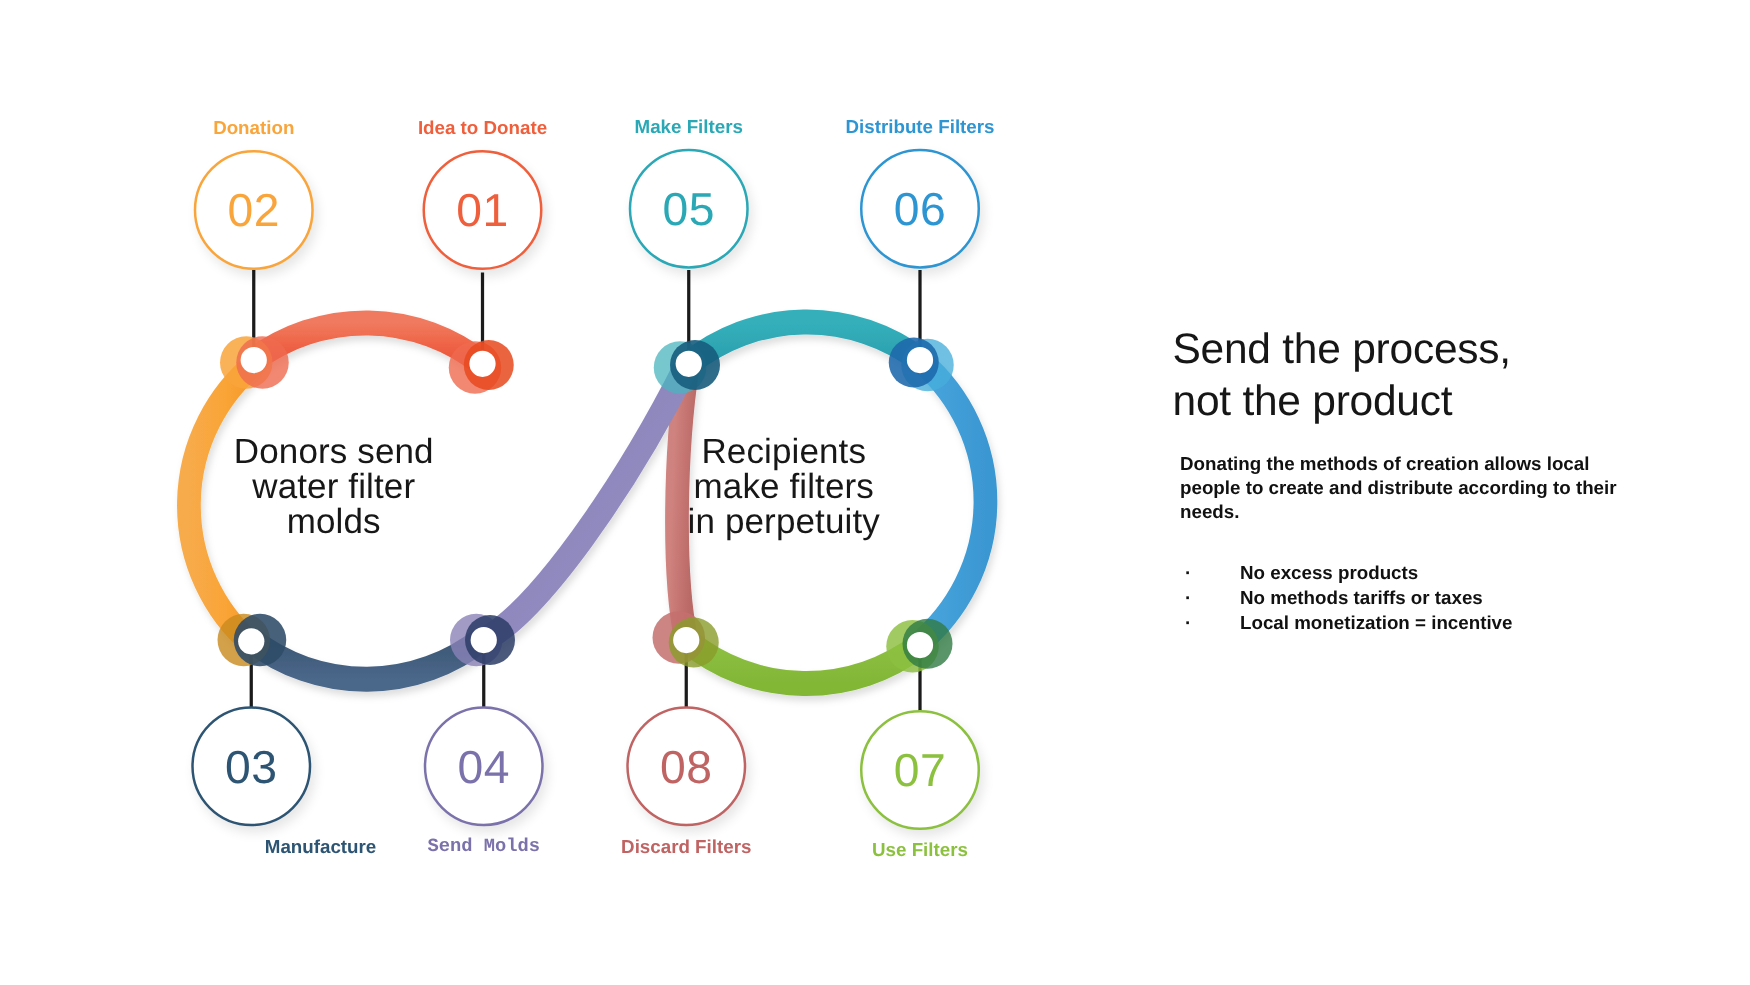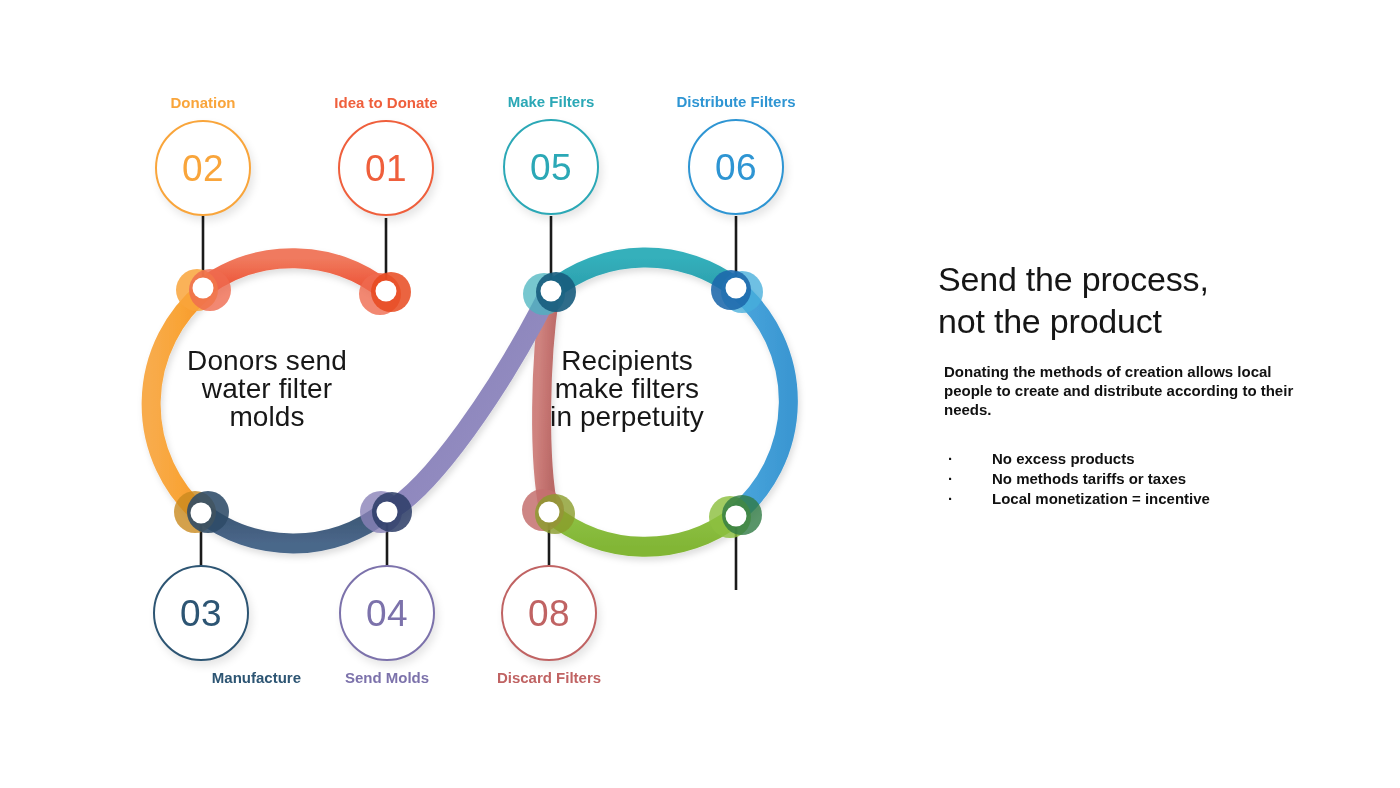--- a/index.html
+++ b/index.html
@@ -320,30 +320,36 @@
       <div class="bubble" style="border-color: rgb(45, 85, 115);">
         <span class="num" style="color: rgb(45, 85, 115);">03</span>
       </div>
       <div class="step-label" style="color: rgb(45, 85, 115); text-align: right;">Manufacture</div>
     </div>
 
     <div class="step below" id="step-04" style="left:242px; top:505px;">
       <div class="bubble" style="border-color: rgb(124, 114, 171);">
         <span class="num" style="color: rgb(124, 114, 171);">04</span>
       </div>
-      <div class="step-label" style="color: rgb(124, 114, 171);">Send Molds</div>
+      <div class="step-label" style="color: rgb(124, 114, 171); font-family: Liberation Mono, monospace;">Send Molds</div>
     </div>
 
     <div class="step below" id="step-08" style="left:404px; top:505px;">
       <div class="bubble" style="border-color: rgb(192, 99, 99);">
         <span class="num" style="color: rgb(192, 99, 99);">08</span>
       </div>
       <div class="step-label" style="color: rgb(192, 99, 99);">Discard Filters</div>
     </div>
 
+    <div class="step below" id="step-07" style="left:591px; top:508px;">
+      <div class="bubble" style="border-color: rgb(140, 192, 63);">
+        <span class="num" style="color: rgb(140, 192, 63);">07</span>
+      </div>
+      <div class="step-label" style="color: rgb(140, 192, 63);">Use Filters</div>
+    </div>
 
   </div>
 
   <div id="text-col">
     <h1 id="headline">Send the process,
 not the product</h1>
     <p id="body-copy">Donating the methods of creation allows local people to create and distribute according to their needs.</p>
     <ul id="bullets">
       <li>
         <span class="dot">·</span>

